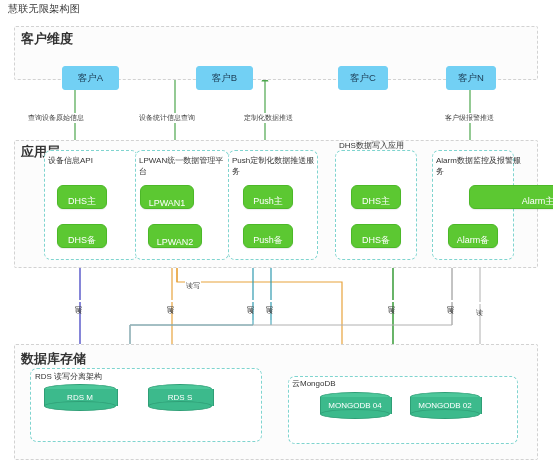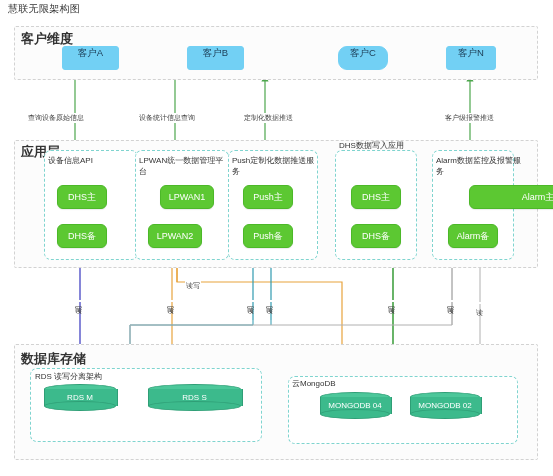--- a/index.html
+++ b/index.html
@@ -11,26 +11,26 @@
   
   .layer{position:absolute;border:1px dashed #d2d2d2;background:#fcfcfc;border-radius:2px;}
   .layer-label{position:absolute;font-size:13px;font-weight:bold;color:#333;background:#fcfcfc;padding:0 2px;}
 
   
   .group{position:absolute;border:1px dashed #7fd4cf;border-radius:7px;background:#ffffff;}
   .group-title{position:absolute;font-size:8px;color:#333;line-height:11px;width:86px;}
 
   
   .node{position:absolute;background:#5cc832;border:1px solid #4cb828;border-radius:6px;
-        color:#ffffff;font-size:9px;display:flex;align-items:center;justify-content:center;
+        color:#ffffff;font-size:9px;display:flex;align-items:flex-end;justify-content:center;
         box-shadow:0 1px 1px rgba(0,0,0,.08);}
 
   
   .cust{position:absolute;background:#72d0f4;border:1px solid #72d0f4;border-radius:3px;
-        color:#1c3c55;font-size:9.5px;display:flex;align-items:flex-start;justify-content:center;}
+        color:#1c3c55;font-size:9.5px;display:flex;align-items:center;justify-content:center;margin-top:20px;}
 
   
   .cyl{position:absolute;text-align:right;}
   .cyl .body{position:absolute;left:0;top:5px;width:100%;height:17px;background:#3cba8c;
              border-left:1px solid #2f9e76;border-right:1px solid #2f9e76;}
   .cyl .top{position:absolute;left:0;top:0;width:100%;height:10px;background:#4cc79a;
             border:1px solid #2f9e76;border-radius:50%;box-sizing:border-box;}
   .cyl .bot{position:absolute;left:0;top:17px;width:100%;height:10px;background:#3cba8c;
             border:1px solid #2f9e76;border-radius:50%;box-sizing:border-box;}
   .cyl .txt{position:absolute;left:0;top:4px;width:100%;height:18px;display:flex;
@@ -103,24 +103,24 @@
     <path d="M105,425 L268,425 L268,404" stroke="#2f9ab0" stroke-width="1.1" fill="none" marker-end="url(#at)" opacity="0"></path>
     <path d="M105,402 L105,425 L285,425 L285,412 L290,412" stroke="#2f9ab0" stroke-width="1.1" fill="none" marker-end="url(#at)"></path>
   </svg>
 
   <div class="layer" style="left:14px;top:26px;width:522px;height:52px;"></div>
   <div class="layer-label" style="left:19px;top:30px;">客户维度</div>
 
   <div class="cust" style="left:62px;top:46px;width:55px;height:22px;">
     <span>客户A</span>
   </div>
-  <div class="cust" style="left:187px;top:46px;width:55px;height:22px;">
+  <div class="cust" style="left:196px;top:46px;width:55px;height:22px;">
     <span>客户B</span>
   </div>
-  <div class="cust" style="left:338px;top:46px;width:48px;height:22px;border-radius:9px;">
+  <div class="cust" style="left:338px;top:46px;width:48px;height:22px;">
     <span>客户C</span>
   </div>
   <div class="cust" style="left:446px;top:46px;width:48px;height:22px;">
     <span>客户N</span>
   </div>
 
   <div class="elabel" style="left:27px;top:113px;">查询设备原始信息</div>
   <div class="elabel" style="left:138px;top:113px;">设备统计信息查询</div>
   <div class="elabel" style="left:243px;top:113px;">定制化数据推送</div>
   <div class="elabel" style="left:444px;top:113px;">客户级报警推送</div>
@@ -132,21 +132,21 @@
   <div class="group-title" style="left:48px;top:155px;">设备信息API</div>
   <div class="node" style="left:57px;top:185px;width:48px;height:22px;">
     <span>DHS主</span>
   </div>
   <div class="node" style="left:57px;top:224px;width:48px;height:22px;">
     <span>DHS备</span>
   </div>
 
   <div class="group" style="left:135px;top:150px;width:92px;height:108px;"></div>
   <div class="group-title" style="left:139px;top:155px;">LPWAN统一数据管理平台</div>
-  <div class="node" style="left:160px;top:185px;width:52px;height:22px;">
+  <div class="node" style="left:140px;top:185px;width:52px;height:22px;">
     <span>LPWAN1</span>
   </div>
   <div class="node" style="left:148px;top:224px;width:52px;height:22px;">
     <span>LPWAN2</span>
   </div>
 
   <div class="group" style="left:228px;top:150px;width:88px;height:108px;"></div>
   <div class="group-title" style="left:232px;top:155px;">Push定制化数据推送服务</div>
   <div class="node" style="left:243px;top:185px;width:48px;height:22px;">
     <span>Push主</span>
@@ -187,21 +187,21 @@
 
   <div class="group" style="left:30px;top:368px;width:230px;height:72px;"></div>
   <div class="group-title" style="left:35px;top:371px;width:140px;">RDS 读写分离架构</div>
 
   <div class="cyl" style="left:44px;top:384px;width:72px;height:27px;">
     <div class="top"></div>
     <div class="body"></div>
     <div class="bot"></div>
     <div class="txt">RDS M</div>
   </div>
-  <div class="cyl" style="left:148px;top:384px;width:93px;height:27px;">
+  <div class="cyl" style="left:148px;top:384px;width:64px;height:27px;">
     <div class="top"></div>
     <div class="body"></div>
     <div class="bot"></div>
     <div class="txt">RDS S</div>
   </div>
 
   <div class="group" style="left:288px;top:376px;width:228px;height:66px;"></div>
   <div class="group-title" style="left:292px;top:378px;">云MongoDB</div>
 
   <div class="cyl" style="left:320px;top:392px;width:70px;height:27px;">

